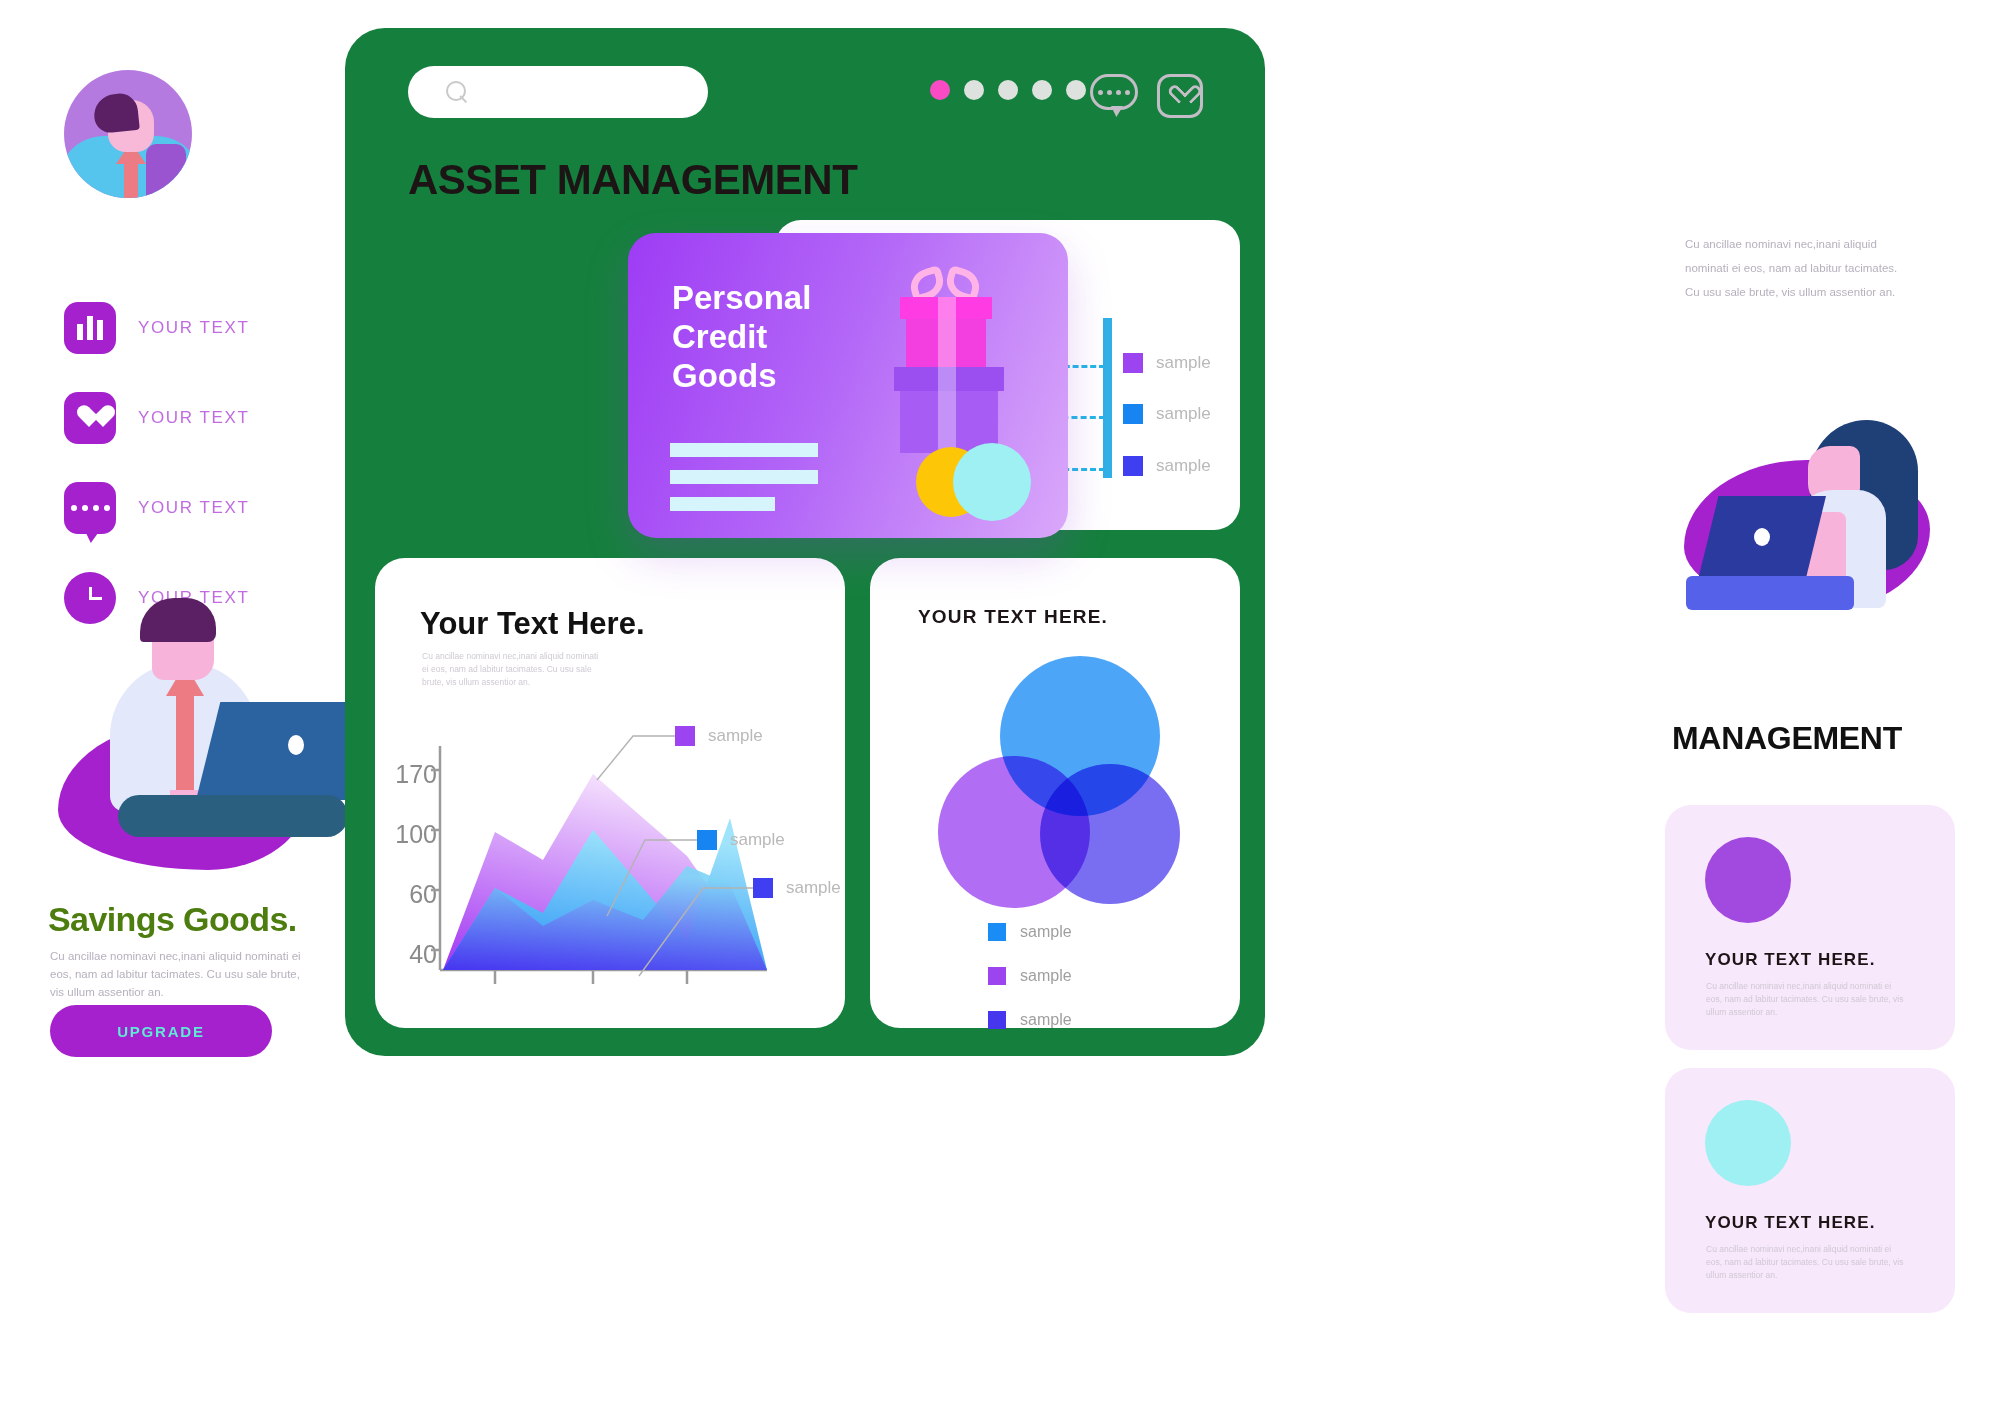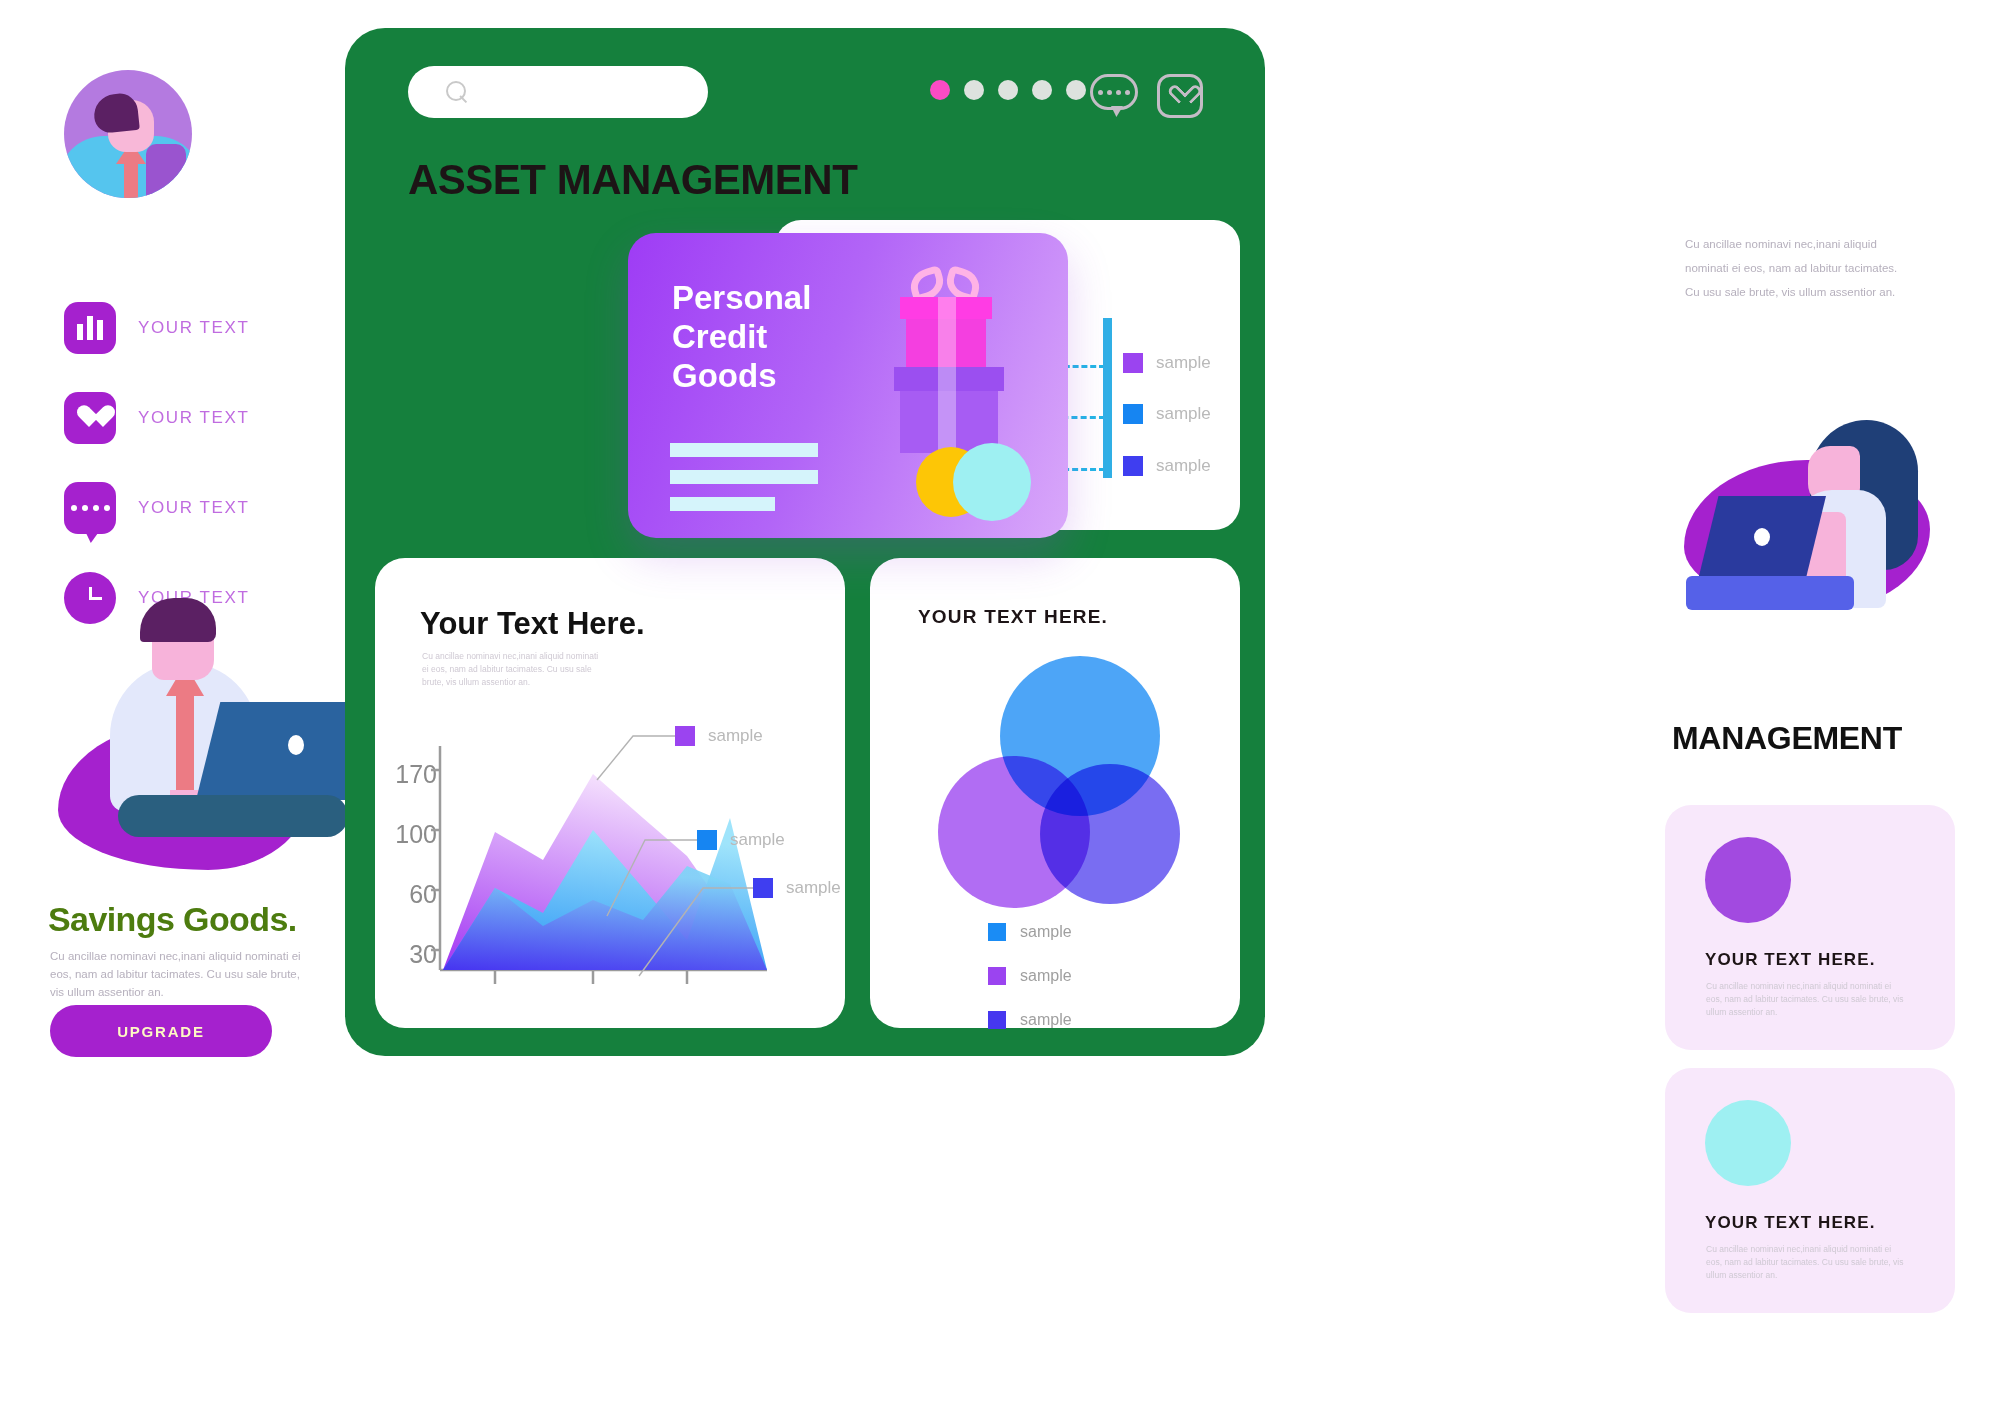--- a/index.html
+++ b/index.html
@@ -79,21 +79,21 @@
   .desk .lapdot{position:absolute; left:240px; top:145px; width:16px; height:20px;
                 background:#fff; border-radius:50%; }
   .desk .base { position:absolute; left:70px; top:205px; width:230px; height:42px;
                 background:#2a5f7f; border-radius: 21px; }
 
   .sg-title { position:absolute; left:48px; top:900px; width:320px; font-size:34px; font-weight:bold;
               color:#4d7c0f; letter-spacing:-0.6px; }
   .sg-body  { position:absolute; left:50px; top:948px; width:256px; font-size:11.5px; line-height:1.55;
               color:#b6b0bd; }
   .upgrade  { position:absolute; left:50px; top:1005px; width:222px; height:52px; border:none;
-              background:#a521ce; color:#fef9c3; border-radius:26px; font-size:15px; font-weight:bold;
+              background:#a521ce; color:#5eead4; border-radius:26px; font-size:15px; font-weight:bold;
               letter-spacing:1.8px; cursor:pointer; font-family:"Liberation Sans",sans-serif; }
 
   
   .panel { position:absolute; left:345px; top:28px; width:920px; height:1028px;
            background:#15803d; border-radius:40px; }
   .searchbar { position:absolute; left:63px; top:38px; width:300px; height:52px;
                background:#fff; border-radius:26px; display:flex; align-items:center; padding-left:38px; }
   .mag { width:22px; height:22px; position:relative; }
   .mag:before { content:""; position:absolute; left:0; top:0; width:16px; height:16px;
                 border:2.2px solid #c9c9c9; border-radius:50%; }
@@ -369,21 +369,21 @@
       <div class="circ-c"></div>
     </div>
 
     <div class="chart-card">
       <div class="cc2-title">Your Text Here.</div>
       <div class="cc2-body">Cu ancillae nominavi nec,inani aliquid nominati ei eos, nam ad labitur tacimates. Cu usu sale brute, vis ullum assentior an.</div>
       <div class="chartwrap">
         <div class="ytick" style="left:-8px; top:52px;">170</div>
         <div class="ytick" style="left:-8px; top:112px;">100</div>
         <div class="ytick" style="left:-8px; top:172px;">60</div>
-        <div class="ytick" style="left:-8px; top:232px;">30</div>
+        <div class="ytick" style="left:-8px; top:232px;">40</div>
         <svg width="470" height="310" viewBox="0 0 470 310" style="position:absolute;left:0;top:0;">
           <defs>
             <linearGradient id="gPur" x1="0" y1="1" x2="0.4" y2="0">
               <stop offset="0%" stop-color="#a134f3"></stop>
                 <stop offset="100%" stop-color="#f3ddfd"></stop>
             </linearGradient>
             <linearGradient id="gBlu" x1="0" y1="1" x2="0.3" y2="0">
               <stop offset="0%" stop-color="#1f8df5"></stop>
                 <stop offset="100%" stop-color="#9fe4fb"></stop>
             </linearGradient>

